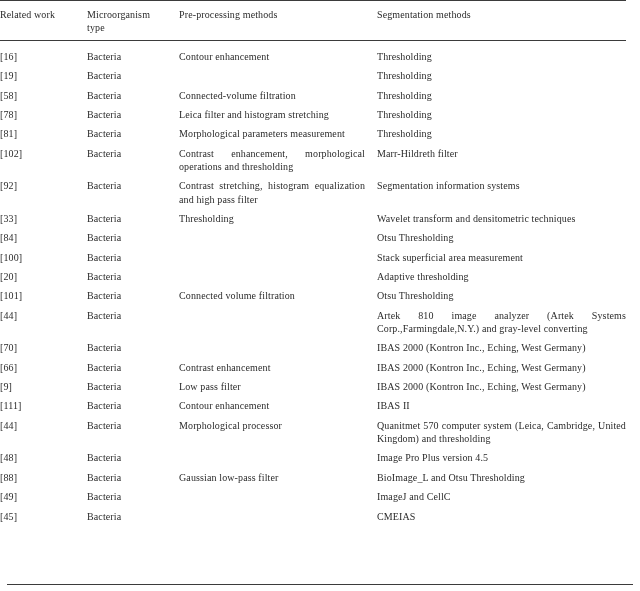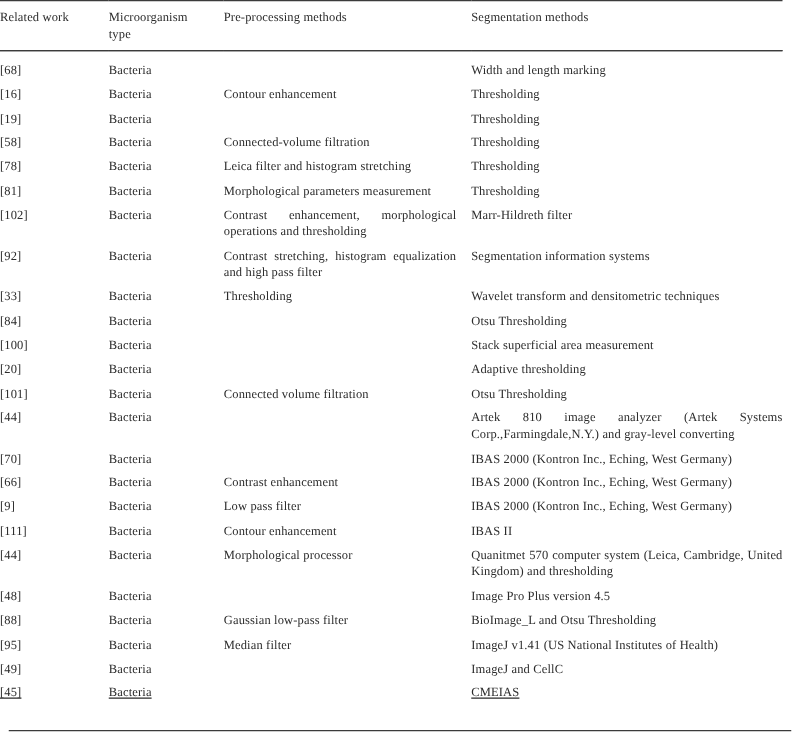--- a/index.html
+++ b/index.html
@@ -46,21 +46,21 @@
     border-bottom: 1.4px solid #3b3b3b;
   }
   thead th .hdr-line { display: block; }
 
   tbody tr:first-child td { padding-top: 8.5px; }
   tbody td {
     vertical-align: top;
     padding: 3.1px 0 3.1px 0;
     letter-spacing: 0.012em;
   }
-  tbody tr.last-row td { padding-bottom: 7px; text-decoration: underline; }
+  tbody tr.last-row td { padding-bottom: 7px; }
 
   td.cell-ref { padding-right: 6px; }
   td.cell-org { padding-right: 6px; }
   td.cell-pre {
     padding-right: 12px;
     text-align: justify;
     text-justify: inter-word;
     hyphens: manual;
   }
   td.cell-seg {
@@ -102,26 +102,20 @@
         <th>
           <span class="hdr-line">Pre-processing methods</span>
         </th>
         <th>
           <span class="hdr-line">Segmentation methods</span>
         </th>
       </tr>
     </thead>
     <tbody>
         <tr>
-          <td class="cell-ref">[68]</td>
-          <td class="cell-org">Bacteria</td>
-          <td class="cell-pre"></td>
-          <td class="cell-seg">Width and length marking</td>
-        </tr>
-        <tr>
           <td class="cell-ref">[16]</td>
           <td class="cell-org">Bacteria</td>
           <td class="cell-pre nowrapjust">Contour enhancement</td>
           <td class="cell-seg nowrapjust">Thresholding</td>
         </tr>
         <tr>
           <td class="cell-ref">[19]</td>
           <td class="cell-org">Bacteria</td>
           <td class="cell-pre"></td>
           <td class="cell-seg nowrapjust">Thresholding</td>
@@ -226,26 +220,20 @@
           <td class="cell-ref">[48]</td>
           <td class="cell-org">Bacteria</td>
           <td class="cell-pre"></td>
           <td class="cell-seg nowrapjust">Image Pro Plus version 4.5</td>
         </tr>
         <tr>
           <td class="cell-ref">[88]</td>
           <td class="cell-org">Bacteria</td>
           <td class="cell-pre nowrapjust">Gaussian low-pass filter</td>
           <td class="cell-seg nowrapjust">BioImage_L and Otsu Thresholding</td>
-        </tr>
-        <tr>
-          <td class="cell-ref">[95]</td>
-          <td class="cell-org">Bacteria</td>
-          <td class="cell-pre nowrapjust">Median filter</td>
-          <td class="cell-seg nowrapjust">ImageJ v1.41 (US National Institutes of Health)</td>
         </tr>
         <tr>
           <td class="cell-ref">[49]</td>
           <td class="cell-org">Bacteria</td>
           <td class="cell-pre"></td>
           <td class="cell-seg nowrapjust">ImageJ and CellC</td>
         </tr>
         <tr class="last-row">
           <td class="cell-ref">[45]</td>
           <td class="cell-org">Bacteria</td>

